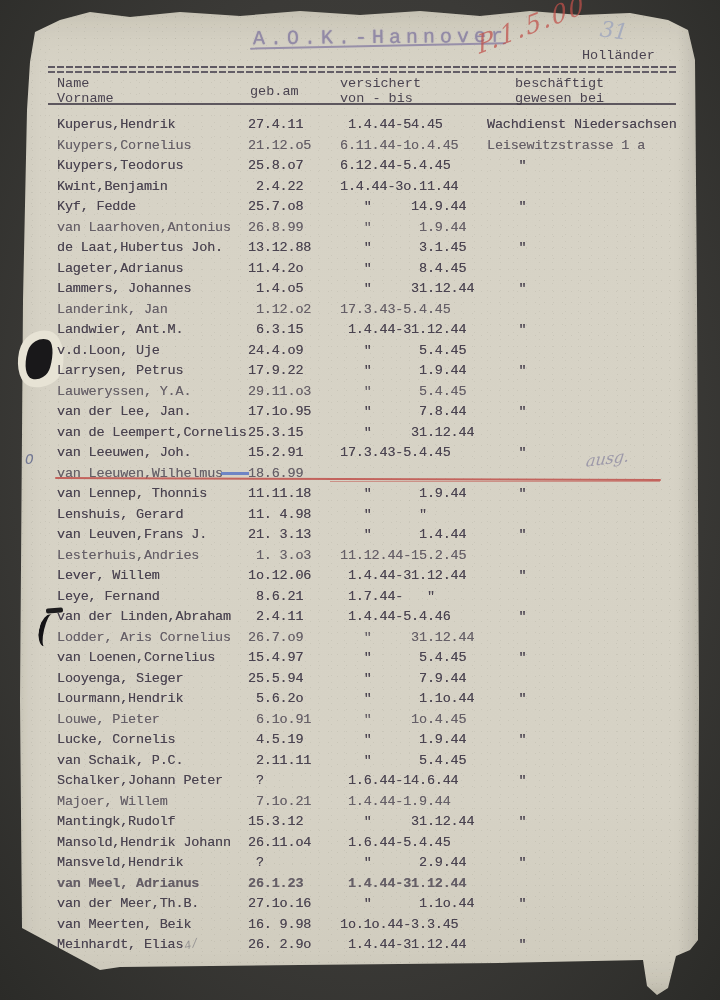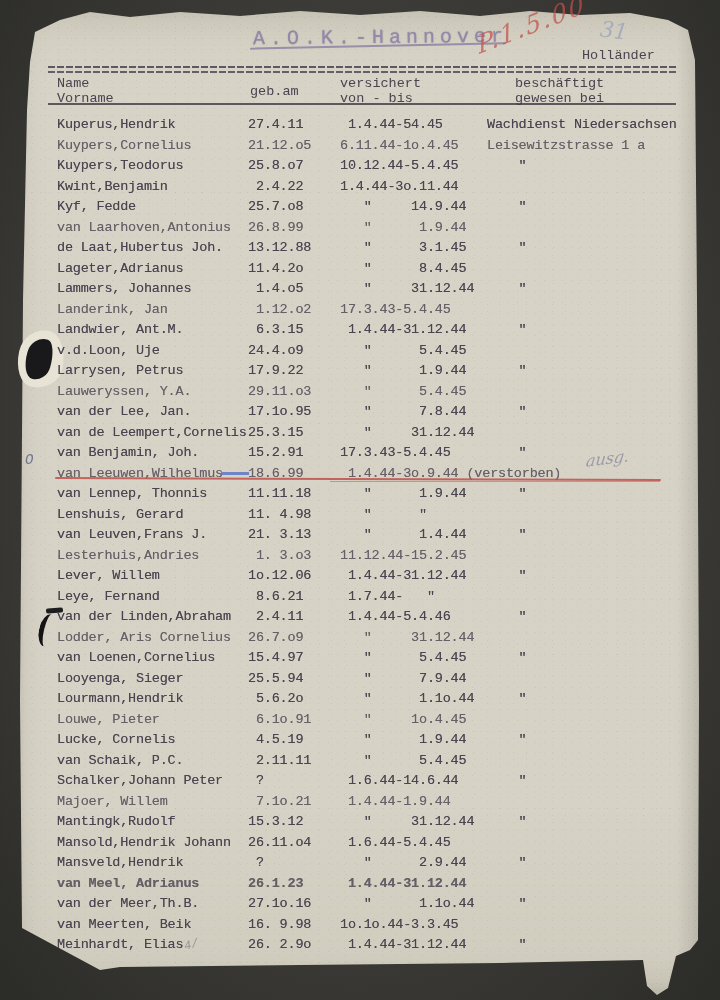--- a/index.html
+++ b/index.html
@@ -102,21 +102,21 @@
       </div>
       <div class="row faded" style="top: 137.5px;">
         <span class="c name">Kuypers,Cornelius</span>
         <span class="c born">21.12.o5</span>
         <span class="c insured">6.11.44-1o.4.45</span>
         <span class="c employer">Leisewitzstrasse 1 a</span>
       </div>
       <div class="row" style="top: 158px;">
         <span class="c name">Kuypers,Teodorus</span>
         <span class="c born">25.8.o7</span>
-        <span class="c insured">10.12.44-5.4.45</span>
+        <span class="c insured">6.12.44-5.4.45</span>
         <span class="c employer">    "</span>
       </div>
       <div class="row" style="top: 178.5px;">
         <span class="c name">Kwint,Benjamin</span>
         <span class="c born"> 2.4.22</span>
         <span class="c insured">1.4.44-3o.11.44</span>
         <span class="c employer"></span>
       </div>
       <div class="row" style="top: 199px;">
         <span class="c name">Kyf, Fedde</span>
@@ -184,29 +184,28 @@
         <span class="c insured">   "      7.8.44</span>
         <span class="c employer">    "</span>
       </div>
       <div class="row" style="top: 424.5px;">
         <span class="c name">van de Leempert,Cornelis</span>
         <span class="c born">25.3.15</span>
         <span class="c insured">   "     31.12.44</span>
         <span class="c employer"></span>
       </div>
       <div class="row" style="top: 445px;">
-        <span class="c name">van Benjamin, Joh.</span>
+        <span class="c name">van Leeuwen, Joh.</span>
         <span class="c born">15.2.91</span>
         <span class="c insured">17.3.43-5.4.45</span>
         <span class="c employer">    "</span>
       </div>
       <div class="row faded" style="top: 465.5px;">
         <span class="c name">van Leeuwen,Wilhelmus</span>
         <span class="c born">18.6.99</span>
-        <span class="c insured"> 1.4.44-3o.9.44 (verstorben)</span>
         <span class="c employer"></span>
       </div>
       <div class="row" style="top: 486px;">
         <span class="c name">van Lennep, Thonnis</span>
         <span class="c born">11.11.18</span>
         <span class="c insured">   "      1.9.44</span>
         <span class="c employer">    "</span>
       </div>
       <div class="row" style="top: 506.5px;">
         <span class="c name">Lenshuis, Gerard</span>

